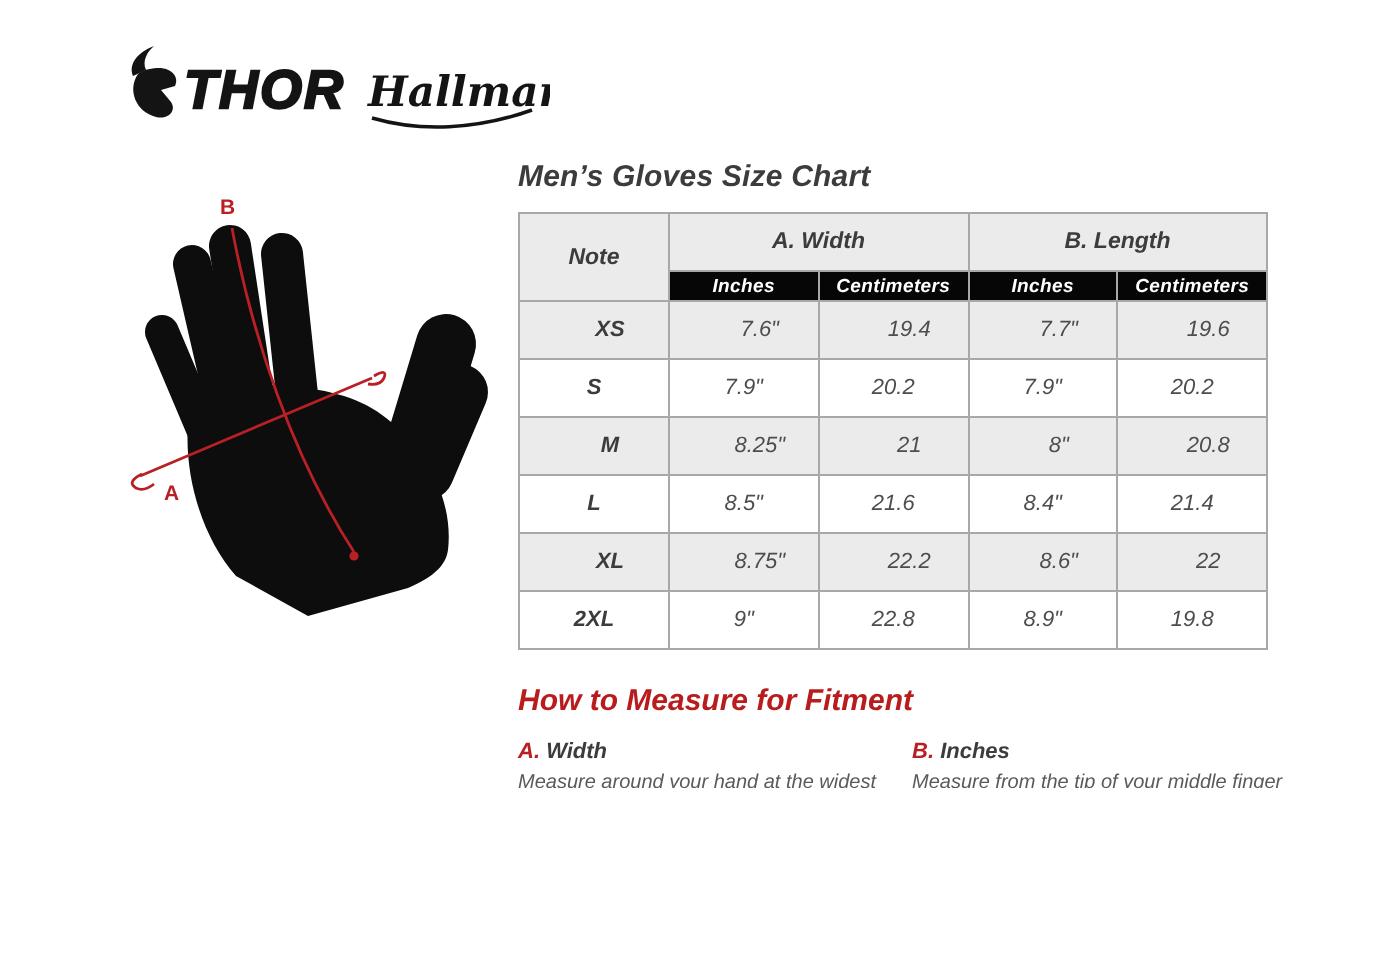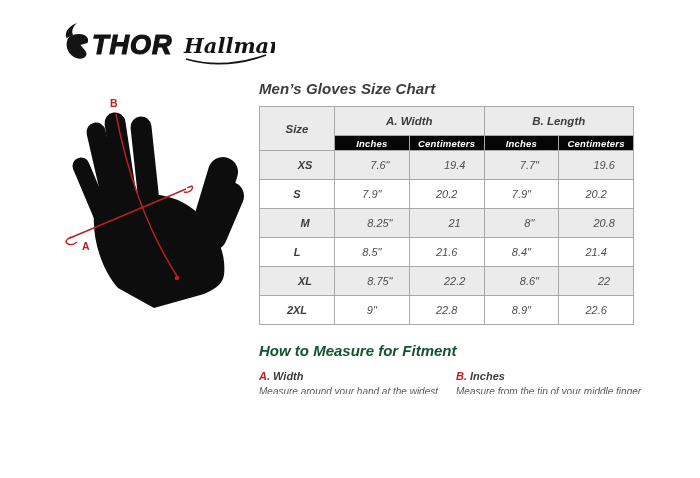--- a/index.html
+++ b/index.html
@@ -29,21 +29,21 @@
   col.c-size { width:75px; } col.c-unit { width:74.75px; }
   .group-row th { background:#ebebeb; color:#3c3c3c; font-size:11.5px; height:29px; font-weight:bold; }
   .size-head { background:#ebebeb; }
   .unit-row th { background:#060606; color:#ffffff; font-size:9.5px; height:15px; font-weight:bold; letter-spacing:0.2px;text-align:center; }
   tbody td { height:29px; background:#ffffff; }
   tbody tr.alt td { background:#ebebeb;padding-left:16px; }
   tbody td.size-cell { font-weight:bold; color:#3c3c3c; }
 
   
   .measure { margin-top:17px; width:384px; }
-  .measure-title { font-size:15px; font-weight:bold; color:#14532d; margin-bottom:11px; }
+  .measure-title { font-size:15px; font-weight:bold; color:#b91c1c; margin-bottom:11px; }
   .measure-cols { display:flex; gap:10px; }
   .measure-col { width:187px; }
   .measure-label { font-size:11px; font-weight:bold; color:#3c3c3c; margin-bottom:3px; }
   .letter { color:#b92025; }
   .measure-text { font-size:10px; color:#5a5a5a; line-height:1.4; }
   .note { display:flex; margin-top:17px; font-size:10px; font-weight:bold; }
   .note-label { color:#b92025; width:40px; flex:none; }
   .note-text { color:#3c3c3c; line-height:1.45; width:344px; }
 
   
@@ -98,21 +98,21 @@
     <table class="size-chart">
       <colgroup>
         <col class="c-size">
           <col class="c-unit">
           <col class="c-unit">
           <col class="c-unit">
           <col class="c-unit">
       </colgroup>
       <thead>
         <tr class="group-row">
-          <th class="size-head" rowspan="2">Size</th>
+          <th class="size-head" rowspan="2">Note</th>
           <th colspan="2">A. Width</th>
           <th colspan="2">B. Length</th>
         </tr>
         <tr class="unit-row">
           <th>Inches</th>
           <th>Centimeters</th>
           <th>Inches</th>
           <th>Centimeters</th>
         </tr>
       </thead>
@@ -150,21 +150,21 @@
           <td>8.75"</td>
           <td>22.2</td>
           <td>8.6"</td>
           <td>22</td>
         </tr>
         <tr>
           <td class="size-cell">2XL</td>
           <td>9"</td>
           <td>22.8</td>
           <td>8.9"</td>
-          <td>22.6</td>
+          <td>19.8</td>
         </tr>
       </tbody>
     </table>
 
     <div class="measure">
       <div class="measure-title">How to Measure for Fitment</div>
       <div class="measure-cols">
         <div class="measure-col">
           <div class="measure-label">
             <span class="letter">A.</span>

